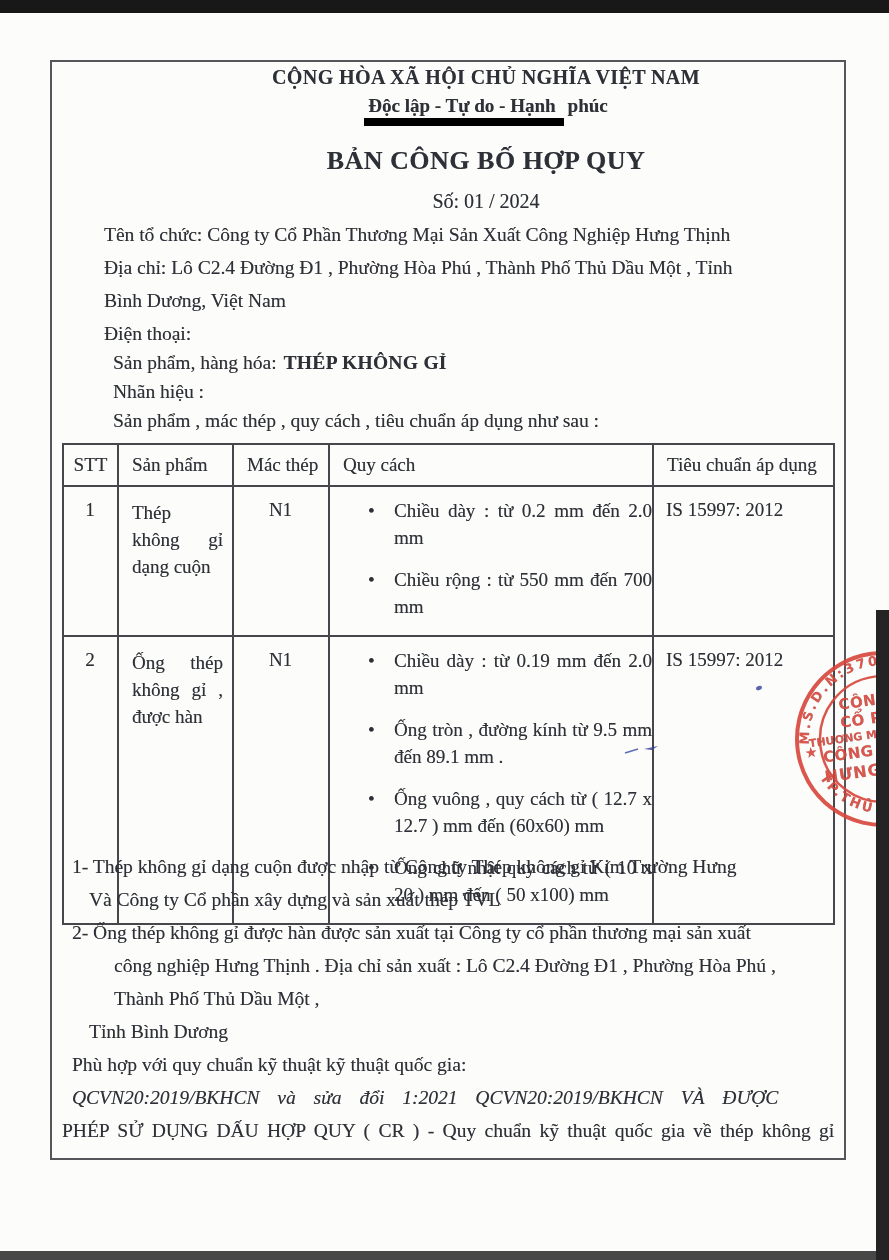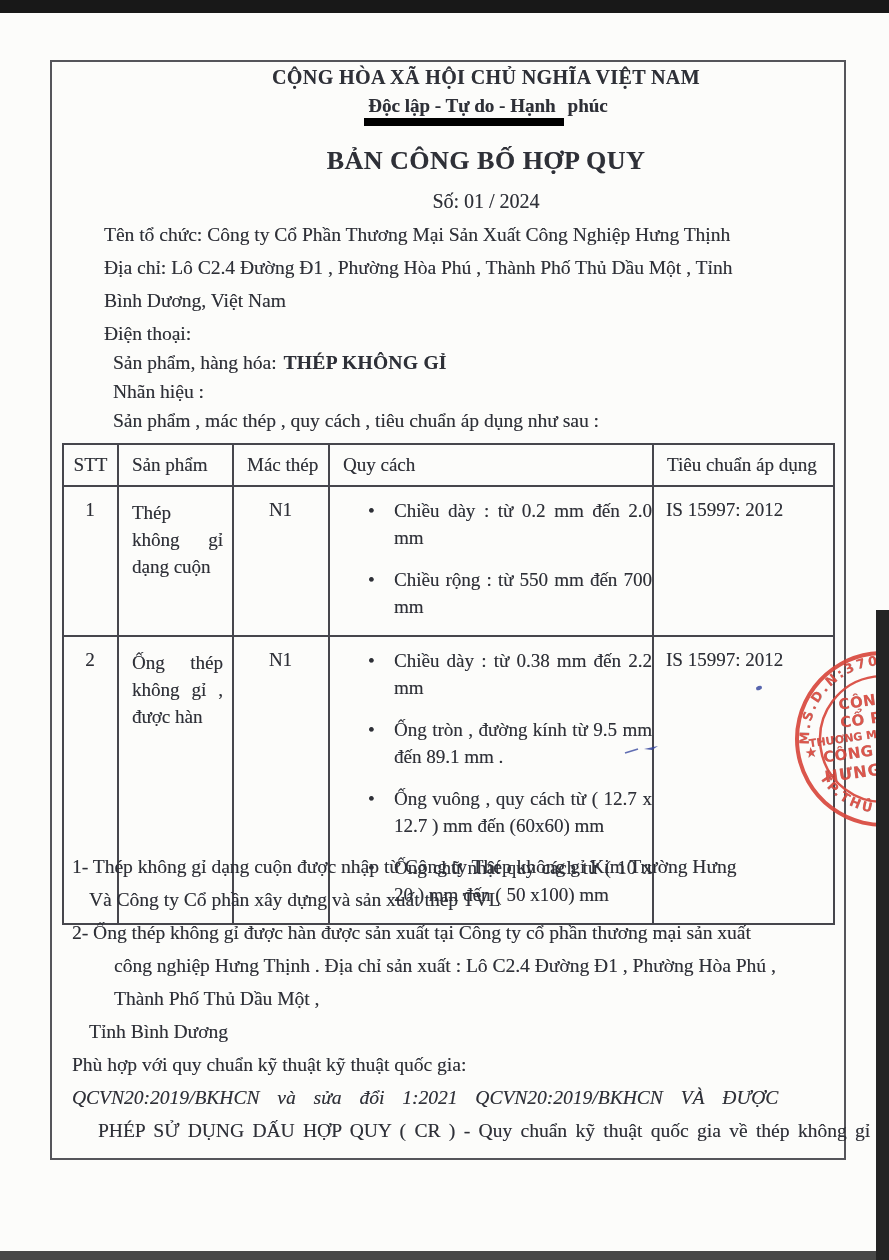--- a/index.html
+++ b/index.html
@@ -71,21 +71,21 @@
   tr.r1 { height:97px; }
   tr.r2 { height:236px; }
 
   .notes { position:absolute; left:50px; top:856px; width:794px; font-size:19.5px; z-index:2; }
   .notes .nline { height:33px; white-space:nowrap; }
   .n-a { padding-left:22px; }
   .n-b { padding-left:39px; }
   .n-c { padding-left:64px; }
   .n-0 { padding-left:12px; }
   .n-wide  { word-spacing:13px;font-style:italic; }
-  .n-wide2 { word-spacing:3.5px;margin-left:36px; }
+  .n-wide2 { word-spacing:3.5px; }
 
   .stamp {
     position:absolute; left:788px; top:644px; width:190px; height:190px;
     transform:rotate(-8deg); opacity:0.9; z-index:20;
   }
   .stamp text {
     font-family:"DejaVu Sans", sans-serif; font-weight:bold; fill:#d8453a;
   }
   .arc-text   { font-size:13px; letter-spacing:2.5px; }
   .ctr-line   { font-size:15px; text-anchor:middle; letter-spacing:0.5px; }
@@ -151,21 +151,21 @@
         </ul>
       </td>
       <td class="tc">IS 15997: 2012</td>
     </tr>
     <tr class="r2">
       <td class="stt c">2</td>
       <td class="sp">Ống thép không gỉ , được hàn</td>
       <td class="mt c">N1</td>
       <td class="qc">
         <ul>
-          <li>Chiều dày : từ 0.38 mm đến 2.2 mm</li>
+          <li>Chiều dày : từ 0.19 mm đến 2.0 mm</li>
           <li>Ống tròn , đường kính từ 9.5 mm đến 89.1 mm .</li>
           <li>Ống vuông , quy cách từ ( 12.7 x 12.7 ) mm đến (60x60) mm</li>
           <li>Ống chữ nhật quy cách từ ( 10 x 20 ) mm đến ( 50 x100) mm</li>
         </ul>
       </td>
       <td class="tc">IS 15997: 2012</td>
     </tr>
   </tbody>
 </table>
 

